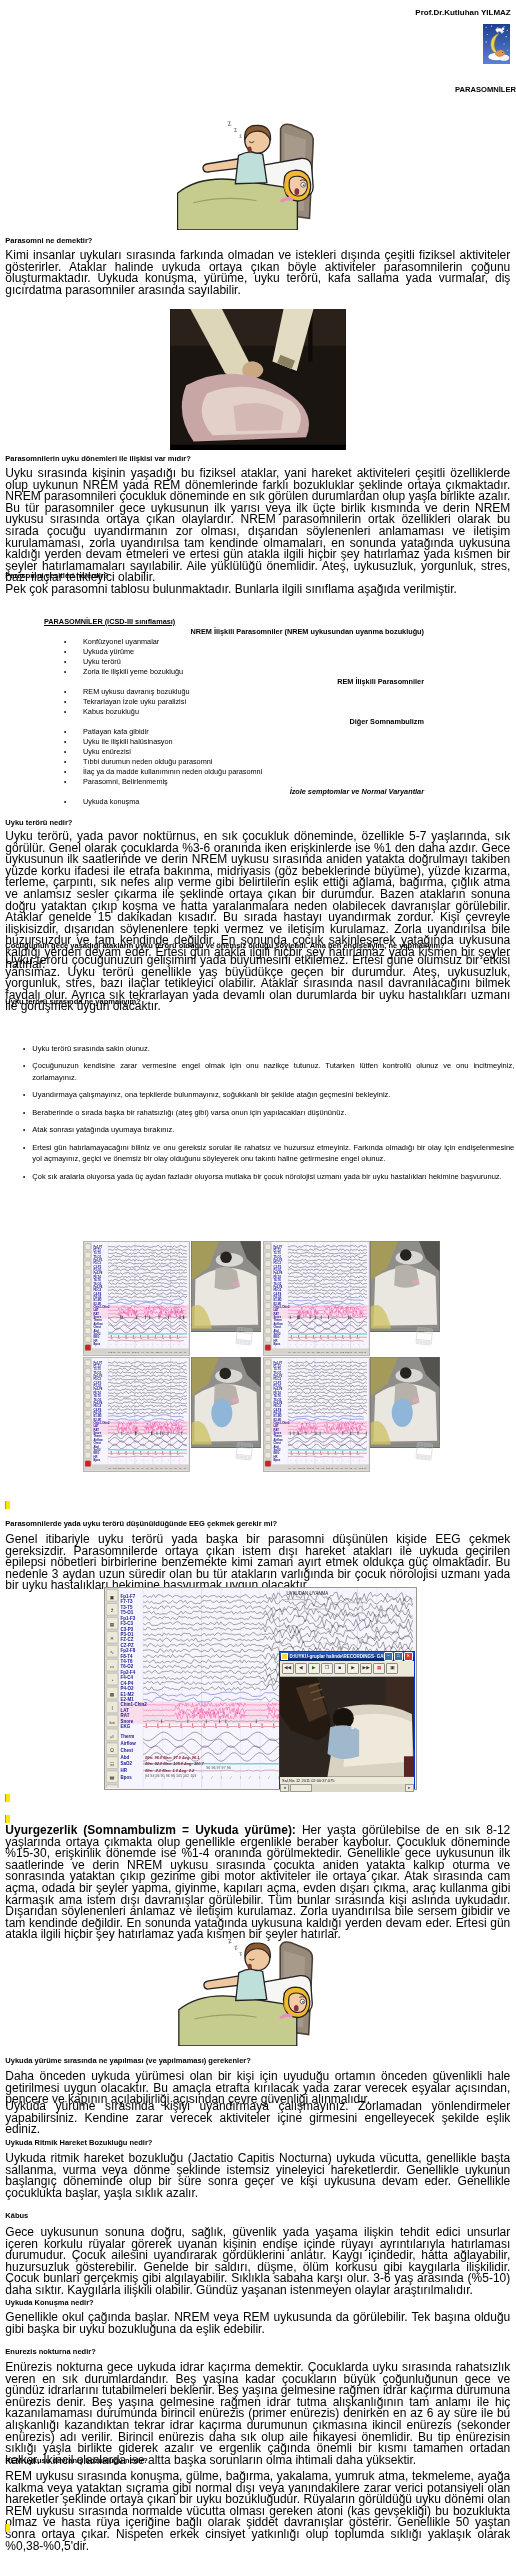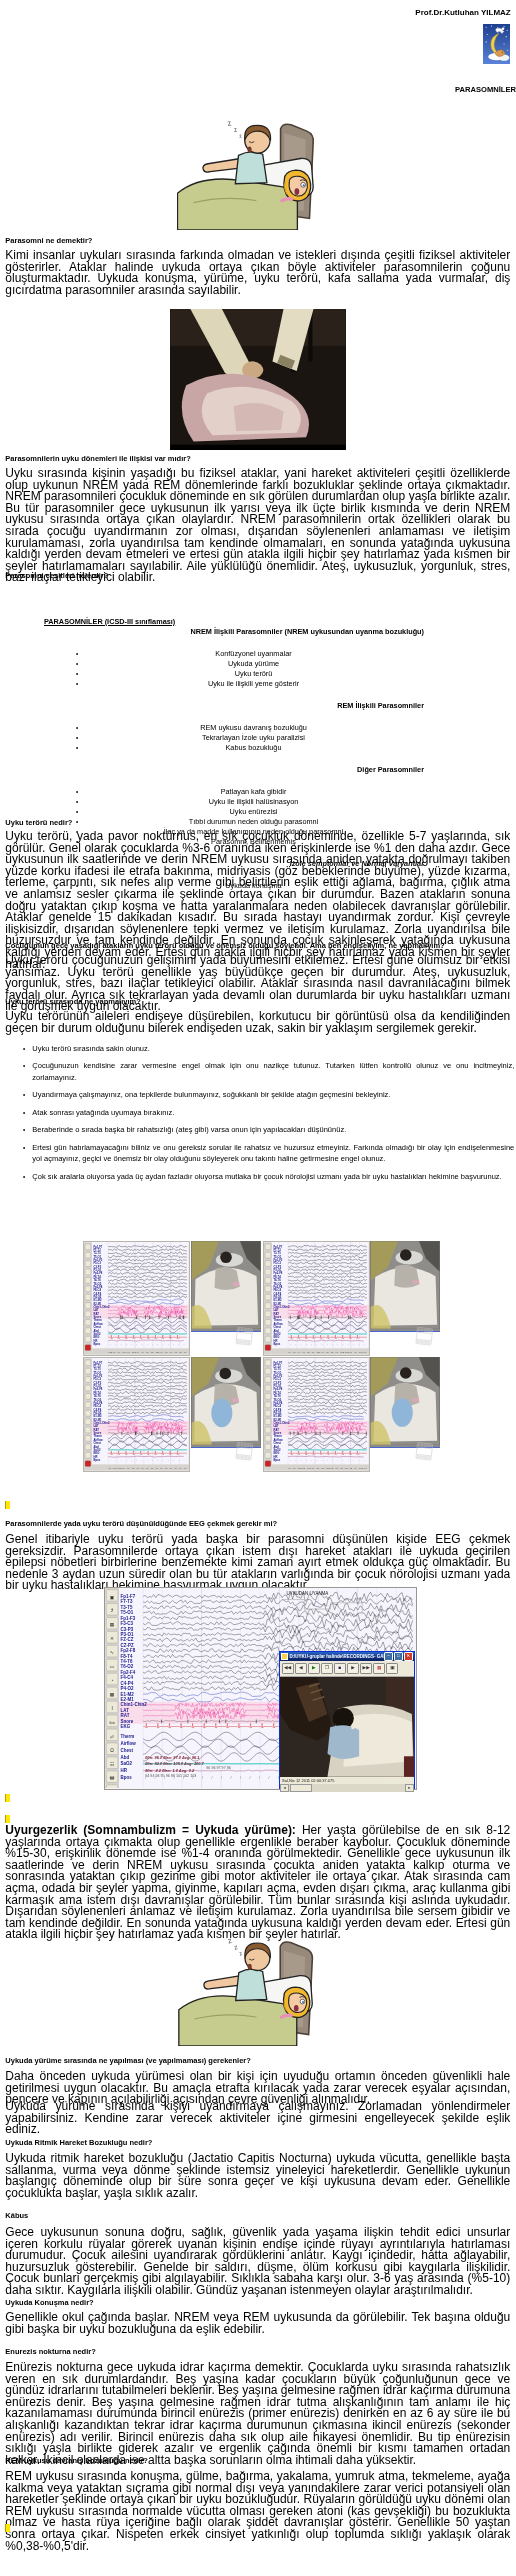--- a/index.html
+++ b/index.html
@@ -8,21 +8,21 @@
   .author{position:absolute;top:8.4px;right:5.3px;font-weight:bold;font-size:8px;}
   .doc-title{position:absolute;top:85px;left:0;width:100%;text-align:right;font-weight:bold;font-size:7.6px;}
   .h{position:absolute;left:5.3px;width:505px;font-weight:bold;font-size:7.5px;}
   .p{position:absolute;left:5.3px;width:505px;font-size:12px;line-height:11.6px;text-align:justify;}
   .img-abs{position:absolute;}
   .img-abs svg{display:block;}
   .icsd{position:absolute;left:44px;top:617px;width:380px;font-size:7.3px;line-height:10px;}
   .icsd-title{font-weight:bold;text-decoration:underline;}
   .icsd-group{font-weight:bold;text-align:right;}
   .icsd-group.it{font-style:italic;}
-  .icsd ul{margin:12px;padding:0;list-style:none;text-align:center;}
+  .icsd ul{margin:0;padding:0;list-style:none;}
   .icsd li{position:relative;padding-left:39px;}
   .icsd .b-dot{position:absolute;left:20px;font-size:6.3px;}
   .tips{position:absolute;left:5.3px;top:1039px;width:505px;margin:4px;padding:0;list-style:none;
         font-size:7.5px;line-height:11.6px;text-align:justify;}
   .tips li{position:relative;padding-left:23px;margin-bottom:5.8px;}
   .tips .b-dot{position:absolute;left:13.7px;font-size:6.3px;}
   .ymark{position:absolute;width:3.7px;height:8px;background:#ffe800;border-left:1.1px solid #b8a000;}
   .photo-dark{position:absolute;left:170px;top:309px;width:176px;height:141px;background:#15110d;}
   .psg-eeg{position:absolute;width:105px;height:113px;border:0.5px solid #b9b4ae;background:#f4f2fb;}
   .psg-vid{position:absolute;width:70px;height:90px;background:#8a8a8a;border-bottom:1.6px solid #4a66cc;}
@@ -132,37 +132,38 @@
         <path d="M70,160 Q150,130 230,175 Q260,200 240,235 L80,240 Q45,200 70,160 Z" fill="#e2d0c9"></path>
         <path d="M120,185 Q170,168 215,195 L210,230 L125,232 Z" fill="#d4b8b4"></path>
         <rect y="258" width="333" height="10" fill="#000"></rect>
       </svg>
     </div>
 
   <div class="h" style="top:454px">Parasomnilerin uyku dönemleri ile ilişkisi var mıdır?</div>
   <div class="p" style="top:468px">Uyku sırasında kişinin yaşadığı bu fiziksel ataklar, yani hareket aktiviteleri çeşitli özelliklerde olup uykunun NREM yada REM dönemlerinde farklı bozukluklar şeklinde ortaya çıkmaktadır. NREM parasomnileri çocukluk döneminde en sık görülen durumlardan olup yaşla birlikte azalır. Bu tür parasomniler gece uykusunun ilk yarısı veya ilk üçte birlik kısmında ve derin NREM uykusu sırasında ortaya çıkan olaylardır. NREM parasomnilerin ortak özellikleri olarak bu sırada çocuğu uyandırmanın zor olması, dışarıdan söylenenleri anlamaması ve iletişim kurulamaması, zorla uyandırılsa tam kendinde olmamaları, en sonunda yatağında uykusuna kaldığı yerden devam etmeleri ve ertesi gün atakla ilgili hiçbir şey hatırlamaz yada kısmen bir şeyler hatırlamamaları sayılabilir. Aile yüklülüğü önemlidir. Ateş, uykusuzluk, yorgunluk, stres, bazı ilaçlar tetikleyici olabilir.</div>
 
   <div class="h" style="top:571px">Parasomni çeşitleri nelerdir?</div>
+  <div class="p" style="top:584px">Pek çok parasomni tablosu bulunmaktadır. Bunlarla ilgili sınıflama aşağıda verilmiştir.</div>
 
   <div class="icsd">
     <div class="icsd-title">PARASOMNİLER (ICSD-III sınıflaması)</div>
     <div class="icsd-group">NREM İlişkili Parasomniler (NREM uykusundan uyanma bozukluğu)</div>
     <ul>
         <li><span class="b-dot">•</span><span>Konfüzyonel uyanmalar</span></li>
         <li><span class="b-dot">•</span><span>Uykuda yürüme</span></li>
         <li><span class="b-dot">•</span><span>Uyku terörü</span></li>
-        <li><span class="b-dot">•</span><span>Uyku ile ilişkili yeme gösterir</span></li>
+        <li><span class="b-dot">•</span><span>Zorla ile ilişkili yeme bozukluğu</span></li>
       </ul>
     <div class="icsd-group">REM İlişkili Parasomniler</div>
     <ul>
         <li><span class="b-dot">•</span><span>REM uykusu davranış bozukluğu</span></li>
         <li><span class="b-dot">•</span><span>Tekrarlayan İzole uyku paralizisi</span></li>
         <li><span class="b-dot">•</span><span>Kabus bozukluğu</span></li>
       </ul>
-    <div class="icsd-group">Diğer Parasomniler</div>
+    <div class="icsd-group">Diğer Somnambulizm</div>
     <ul>
         <li><span class="b-dot">•</span><span>Patlayan kafa gibidir</span></li>
         <li><span class="b-dot">•</span><span>Uyku ile ilişkili halüsinasyon</span></li>
         <li><span class="b-dot">•</span><span>Uyku enürezisi</span></li>
         <li><span class="b-dot">•</span><span>Tıbbi durumun neden olduğu parasomni</span></li>
         <li><span class="b-dot">•</span><span>İlaç ya da madde kullanımının neden olduğu parasomni</span></li>
         <li><span class="b-dot">•</span><span>Parasomni, Belirlenmemiş</span></li>
       </ul>
     <div class="icsd-group it">İzole semptomlar ve Normal Varyantlar</div>
     <ul>
@@ -170,28 +171,27 @@
       </ul>
   </div>
 
   <div class="h" style="top:818px">Uyku terörü nedir?</div>
   <div class="p" style="top:831px">Uyku terörü, yada pavor noktürnus, en sık çocukluk döneminde, özellikle 5-7 yaşlarında, sık görülür. Genel olarak çocuklarda %3-6 oranında iken erişkinlerde ise %1 den daha azdır. Gece uykusunun ilk saatlerinde ve derin NREM uykusu sırasında aniden yatakta doğrulmayı takiben yüzde korku ifadesi ile etrafa bakınma, midriyasis (göz bebeklerinde büyüme), yüzde kızarma, terleme, çarpıntı, sık nefes alıp verme gibi belirtilerin eşlik ettiği ağlama, bağırma, çığlık atma ve anlamsız sesler çıkarma ile şeklinde ortaya çıkan bir durumdur. Bazen atakların sonuna doğru yataktan çıkıp koşma ve hatta yaralanmalara neden olabilecek davranışlar görülebilir. Ataklar genelde 15 dakikadan kısadır. Bu sırada hastayı uyandırmak zordur. Kişi çevreyle ilişkisizdir, dışarıdan söylenenlere tepki vermez ve iletişim kurulamaz. Zorla uyandırılsa bile huzursuzdur ve tam kendinde değildir. En sonunda çocuk sakinleşerek yatağında uykusuna kaldığı yerden devam eder. Ertesi gün atakla ilgili hiçbir şey hatırlamaz yada kısmen bir şeyler hatırlar.</div>
 
   <div class="h" style="top:941px">Çocuğumun gece yaşadığı atakların uyku terörü olduğu ve önemsiz olduğu söylendi. Ama ben endişeliyim, ne yapmalıyım?</div>
   <div class="p" style="top:955px">Uyku terörü çocuğunuzun gelişimini yada büyümesini etkilemez. Ertesi güne olumsuz bir etkisi yansımaz. Uyku terörü genellikle yaş büyüdükçe geçen bir durumdur. Ateş, uykusuzluk, yorgunluk, stres, bazı ilaçlar tetikleyici olabilir. Ataklar sırasında nasıl davranılacağını bilmek faydalı olur. Ayrıca sık tekrarlayan yada devamlı olan durumlarda bir uyku hastalıkları uzmanı ile görüşmek uygun olacaktır.</div>
 
   <div class="h" style="top:997px">Uyku terörü sırasında ne yapmalıyım?</div>
-  <div class="p" style="top:1011px">Uyku terörünün aileleri endişeye düşürebilen, korkutucu bir görüntüsü olsa da kendiliğinden geçen bir durum olduğunu bilerek endişeden uzak, sakin bir yaklaşım sergilemek gerekir.</div>
 
   <ul class="tips">
     <li><span class="b-dot">•</span><span>Uyku terörü sırasında sakin olunuz.</span></li>
       <li><span class="b-dot">•</span><span>Çocuğunuzun kendisine zarar vermesine engel olmak için onu nazikçe tutunuz. Tutarken lütfen kontrollü olunuz ve onu incitmeyiniz, zorlamayınız.</span></li>
       <li><span class="b-dot">•</span><span>Uyandırmaya çalışmayınız, ona tepkilerde bulunmayınız, soğukkanlı bir şekilde atağın geçmesini bekleyiniz.</span></li>
+      <li><span class="b-dot">•</span><span>Beraberinde o sırada başka bir rahatsızlığı (ateş gibi) varsa onun için yapılacakları düşününüz.</span></li>
       <li><span class="b-dot">•</span><span>Atak sonrası yatağında uyumaya bırakınız.</span></li>
-      <li><span class="b-dot">•</span><span>Beraberinde o sırada başka bir rahatsızlığı (ateş gibi) varsa onun için yapılacakları düşününüz.</span></li>
       <li><span class="b-dot">•</span><span>Ertesi gün hatırlamayacağını biliniz ve onu gereksiz sorular ile rahatsız ve huzursuz etmeyiniz. Farkında olmadığı bir olay için endişelenmesine yol açmayınız, geçici ve önemsiz bir olay olduğunu söyleyerek onu takıntı haline getirmesine engel olunuz.</span></li>
       <li><span class="b-dot">•</span><span>Çok sık aralarla oluyorsa yada üç aydan fazladır oluyorsa mutlaka bir çocuk nörolojisi uzmanı yada bir uyku hastalıkları hekimine başvurunuz.</span></li>
   </ul>
 
   <div class="psg-eeg img-abs psg-s" style="left:83px;top:1241px">
       <svg xmlns="http://www.w3.org/2000/svg" width="105" height="113" viewBox="0 0 200 214">
         <rect width="200" height="214" fill="#f6f4fc"></rect>
         <line x1="46" y1="0" x2="46" y2="214" stroke="#ddd6ee" stroke-width="0.7"></line>
         <line x1="63" y1="0" x2="63" y2="214" stroke="#ddd6ee" stroke-width="0.7"></line>
         <line x1="80" y1="0" x2="80" y2="214" stroke="#ddd6ee" stroke-width="0.7"></line>

